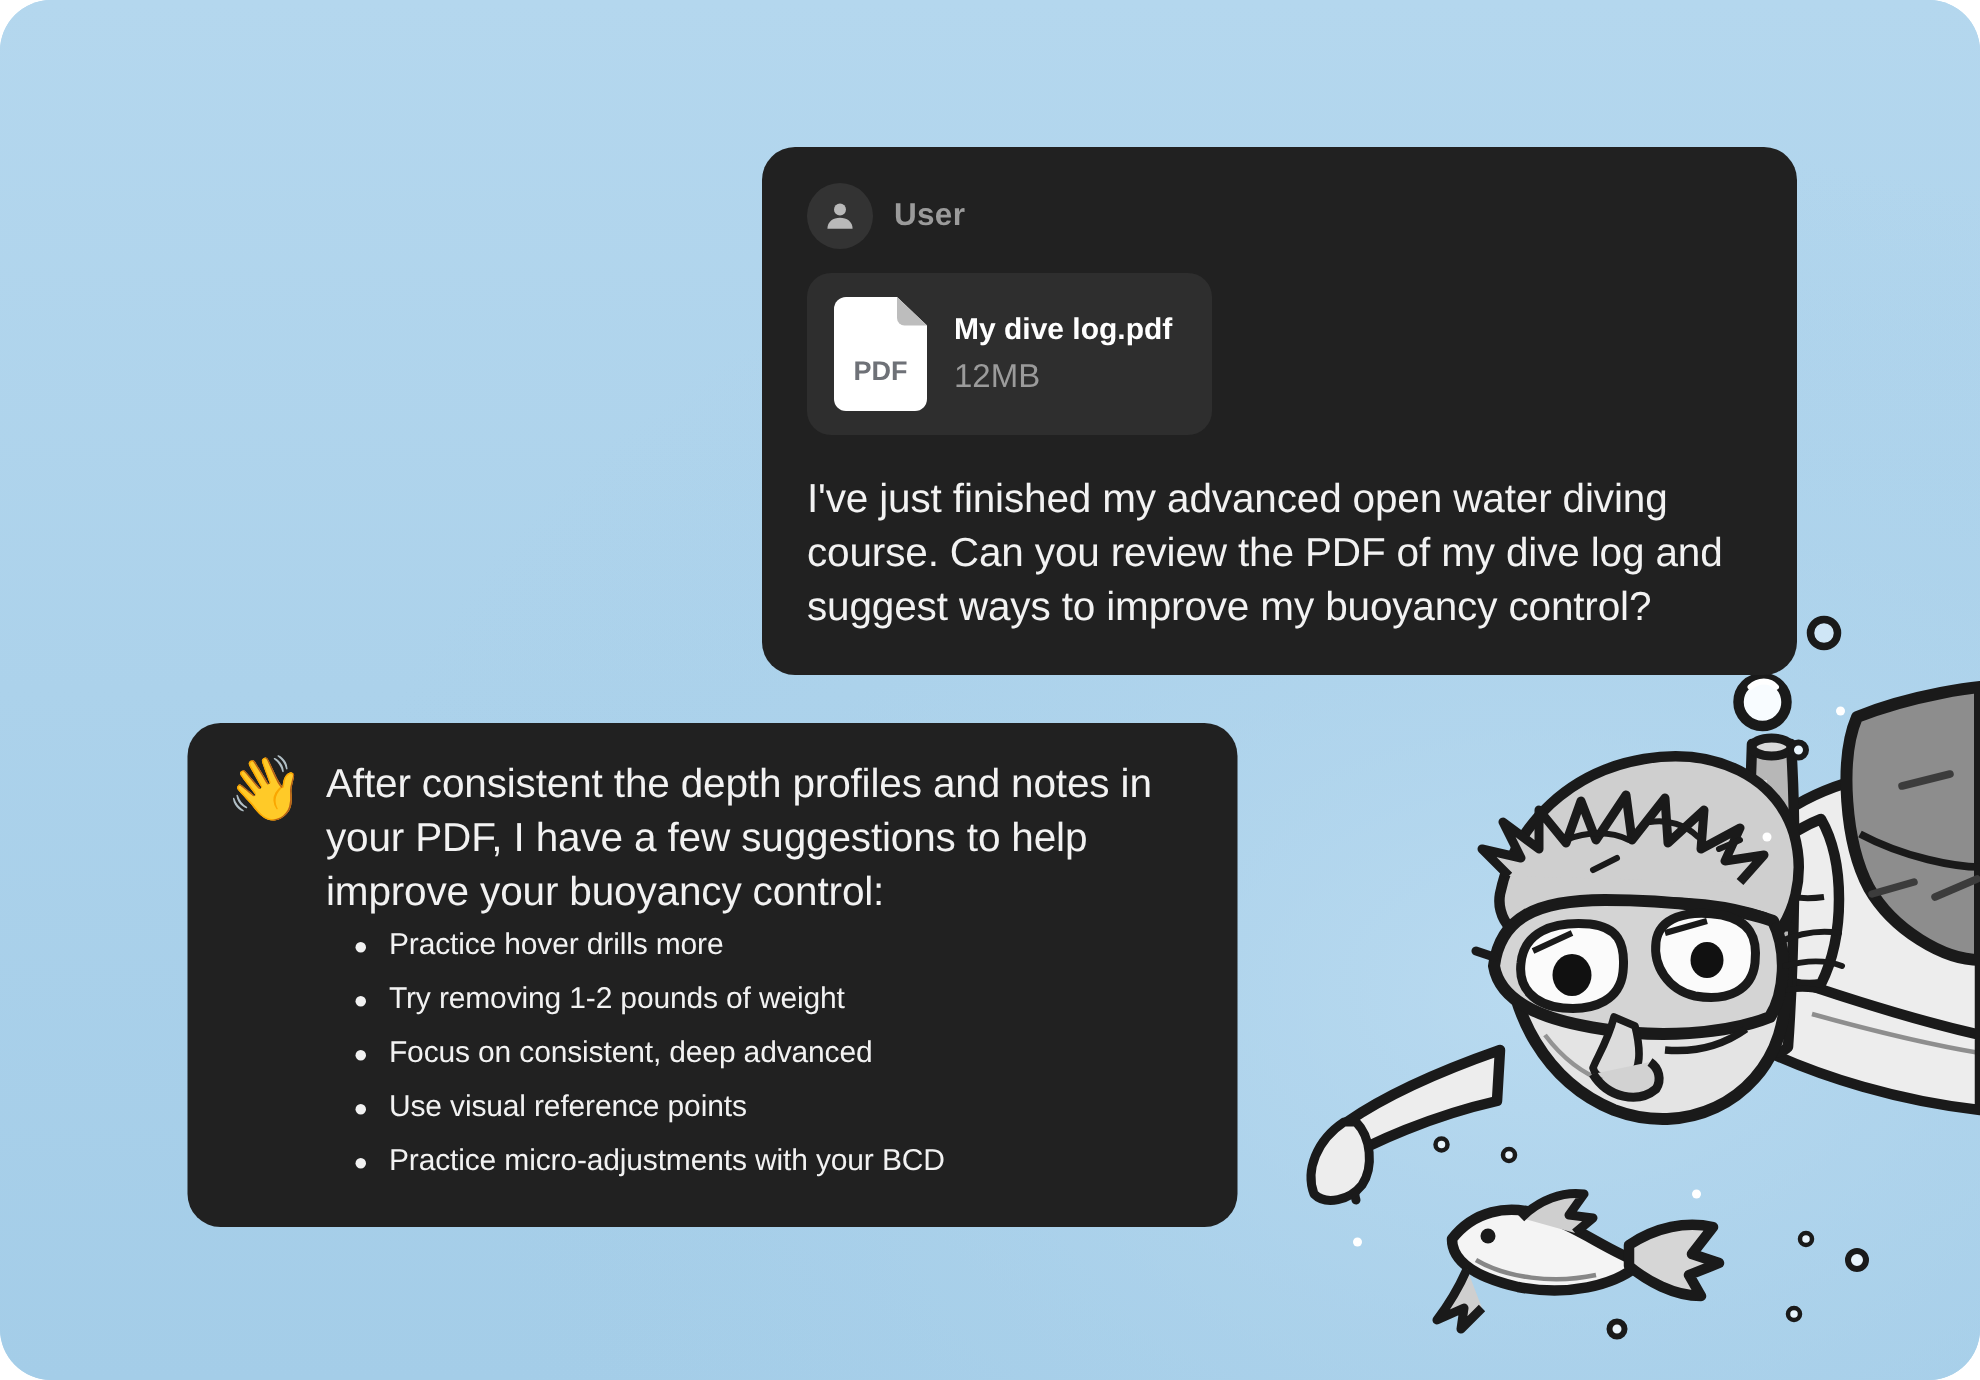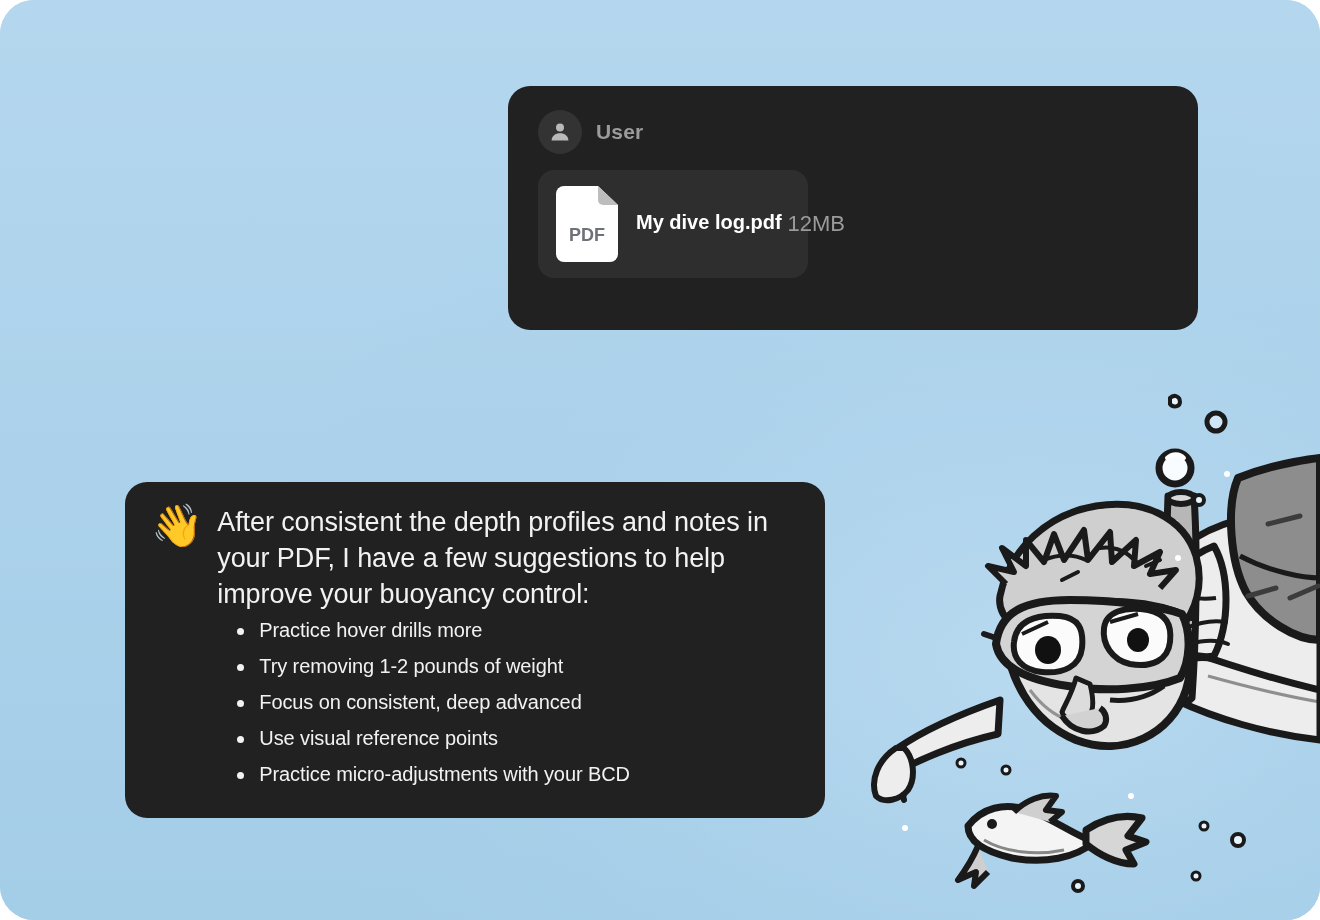--- a/index.html
+++ b/index.html
@@ -44,21 +44,21 @@
   .bubble {
     position: absolute;
     background: #212121;
     border-radius: 22px;
     box-sizing: border-box;
   }
 
   
   #user-bubble {
     left: 508px;
-    top: 86px;
+    top: 98px;
     width: 690px;
     padding: 24px 30px 28px 30px;
   }
 
   .user-header {
     display: flex;
     align-items: center;
     gap: 14px;
     margin-bottom: 16px;
   }
@@ -87,21 +87,21 @@
     gap: 18px;
     background: #2e2e2e;
     border-radius: 16px;
     padding: 16px 22px 16px 18px;
     width: 270px;
     box-sizing: border-box;
     margin-bottom: 24px;
   }
   .pdf-icon { flex: 0 0 auto; }
   .pdf-icon svg { display: block; }
-  .attach-meta { display: flex; flex-direction: row; gap: 6px; min-width: 0; }
+  .attach-meta { display: flex; flex-direction: column; gap: 6px; min-width: 0; }
   .attach-name {
     color: #ffffff;
     font-size: 20px;
     font-weight: bold;
     white-space: nowrap;
   }
   .attach-size {
     color: #9b9b9b;
     font-size: 22px;
   }
@@ -324,20 +324,21 @@
             <path d="M42 0 L62 19 H47 A5 5 0 0 1 42 14 Z" fill="#bdbdbd"></path>
             <text x="31" y="55" text-anchor="middle" font-family="Liberation Sans, sans-serif" font-size="18" font-weight="bold" fill="#6e7177">PDF</text>
           </svg>
         </div>
         <div class="attach-meta">
           <div class="attach-name">My dive log.pdf</div>
           <div class="attach-size">12MB</div>
         </div>
       </div>
 
+      <div class="msg-text">I've just finished my advanced open water diving course. Can you review the PDF of my dive log and suggest ways to improve my buoyancy control?</div>
     </div>
 
     <div class="bubble" id="assistant-bubble">
       <div class="assistant-row">
         <div class="wave-emoji">👋</div>
         <div class="assistant-body">
           <div class="assistant-intro">After consistent the depth profiles and notes in your PDF, I have a few suggestions to help improve your buoyancy control:</div>
           <ul class="suggestions">
             <li>Practice hover drills more</li>
             <li>Try removing 1-2 pounds of weight</li>

